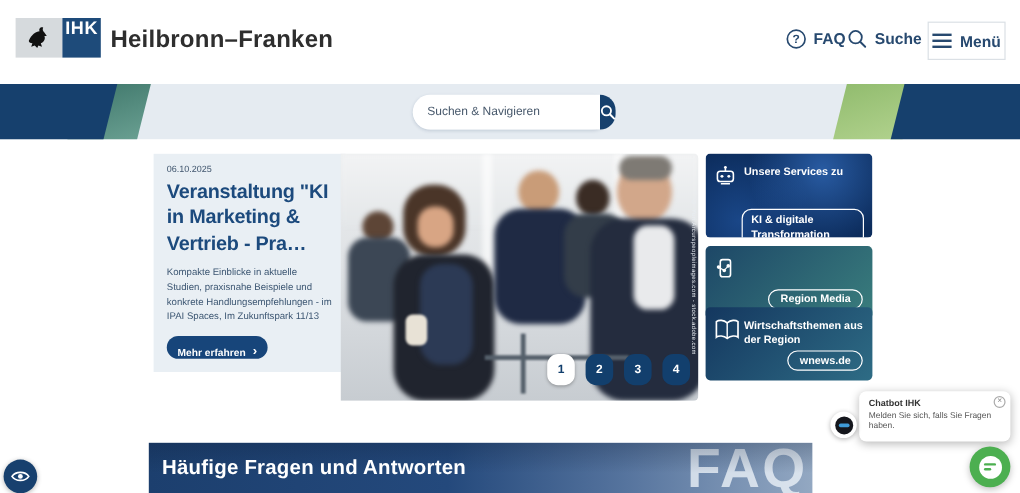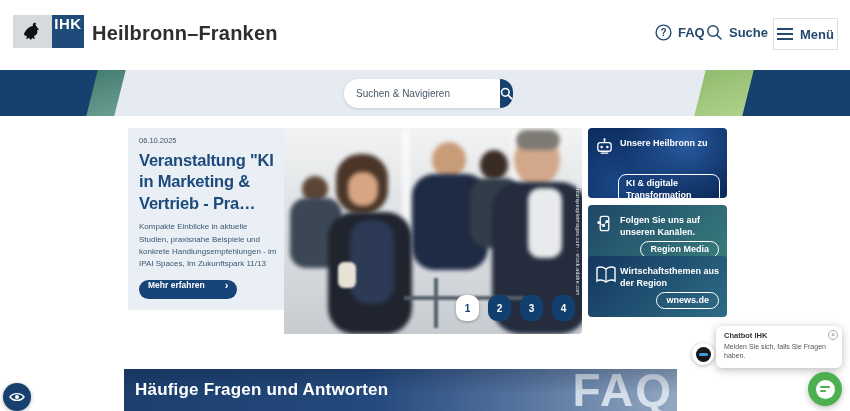--- a/index.html
+++ b/index.html
@@ -30,21 +30,21 @@
   .search-input { flex:1; border:none; outline:none; background:#fff; border-radius:15px 0 0 15px; padding:0 12px; font-size:10px; color:#3f4f60; font-family:"Liberation Sans",sans-serif; }
   .search-input::placeholder { color:#47586b; }
   .search-go { width:32px; border:none; background:#16406d; border-radius:0 15px 15px 0; display:flex; align-items:center; justify-content:center; cursor:pointer; }
 
   
   .news-card { position:absolute; left:124px; top:128px; width:458px; height:206px; border-radius:4px; overflow:hidden; }
   .news-text { position:absolute; left:4px; top:0; width:160px; height:182px; background:#e9eff4; padding:8px 11px 0 11px; }
   .news-date { font-size:7.5px; color:#41566e; }
   .news-title { margin-top:5px; font-size:16.5px; line-height:1.3; font-weight:bold; color:#1c4a7d; letter-spacing:-.2px; }
   .news-body { margin-top:7px; font-size:8px; line-height:1.55; color:#3c5672; }
-  .news-cta { margin-top:9px; display:inline-flex; align-items:flex-start; gap:20px; background:#17457a; color:#fff; border:none; border-radius:10px; height:19px; padding:0 9px; font-size:8.5px; font-weight:bold; cursor:pointer; font-family:"Liberation Sans",sans-serif; }
+  .news-cta { margin-top:9px; display:inline-flex; align-items:flex-end; gap:6px; background:#17457a; color:#fff; border:none; border-radius:10px; height:19px; padding:0 9px; font-size:8.5px; font-weight:bold; cursor:pointer; font-family:"Liberation Sans",sans-serif; }
   .news-photo { position:absolute; left:160px; top:0; width:298px; height:206px; background:linear-gradient(180deg,#eceeef 0%,#dfe2e5 45%,#c7ccd1 100%); overflow:hidden; }
   .ph { position:absolute; filter:blur(2px); }
   .credit { position:absolute; right:1px; top:38px; writing-mode:vertical-rl; font-size:5px; color:#e8edf2; letter-spacing:.3px; }
   .pager { position:absolute; right:7px; bottom:13px; display:flex; gap:9px; }
   .page-btn { width:23px; height:26px; border-radius:9px; border:none; background:#123f6d; color:#fff; font-size:10px; font-weight:bold; display:flex; align-items:center; justify-content:center; cursor:pointer; font-family:"Liberation Sans",sans-serif; }
   .page-btn.active { background:#fff; color:#123f6d; box-shadow:0 1px 3px rgba(0,0,0,.3); }
 
   
   .tile { position:absolute; left:588px; width:139px; border-radius:4px; overflow:hidden; color:#fff; }
   .tile-1 { top:128px; height:70px; background:radial-gradient(circle at 70% 20%, rgba(64,130,220,.55), transparent 55%), radial-gradient(circle at 20% 80%, rgba(46,110,200,.4), transparent 50%), #0c2c5c; }
@@ -190,36 +190,35 @@
     <span class="tile-icon">
       <svg width="19" height="19" viewBox="0 0 20 20">
         <rect x="3" y="6" width="14" height="9" rx="2.5" fill="none" stroke="#fff" stroke-width="1.4"></rect>
         <line x1="10" y1="3" x2="10" y2="6" stroke="#fff" stroke-width="1.4"></line>
         <circle cx="10" cy="2.6" r="1.2" fill="#fff"></circle>
         <circle cx="7" cy="10.5" r="1.3" fill="#fff"></circle>
         <circle cx="13" cy="10.5" r="1.3" fill="#fff"></circle>
         <line x1="6" y1="17" x2="14" y2="17" stroke="#fff" stroke-width="1.4"></line>
       </svg>
     </span>
-    <div class="tile-label">Unsere Heilbronn zu</div>
+    <div class="tile-label">Unsere Services zu</div>
     <button class="tile-cta-box">KI &amp; digitale Transformation</button>
   </div>
 
   <div class="tile tile-2">
     <span class="tile-icon">
       <svg width="19" height="19" viewBox="0 0 20 20">
         <rect x="5.5" y="2.5" width="9" height="15" rx="2" fill="none" stroke="#fff" stroke-width="1.4"></rect>
         <circle cx="4" cy="9" r="1.6" fill="#fff"></circle>
         <circle cx="9" cy="12" r="1.6" fill="#fff"></circle>
         <circle cx="12.5" cy="8" r="1.6" fill="#fff"></circle>
         <line x1="4.5" y1="9.5" x2="8.5" y2="11.5" stroke="#fff" stroke-width="1"></line>
         <line x1="9.5" y1="11.3" x2="12" y2="8.7" stroke="#fff" stroke-width="1"></line>
       </svg>
     </span>
-    <div class="tile-label">Folgen Sie uns auf unseren Kanälen.</div>
     <button class="tile-pill">Region Media</button>
   </div>
 
   <div class="tile tile-3">
     <span class="tile-icon">
       <svg width="22" height="20" viewBox="0 0 22 20">
         <path d="M11 4 C8 1.5 4 1.5 2 3 L2 16 C4 14.5 8 14.5 11 17 C14 14.5 18 14.5 20 16 L20 3 C18 1.5 14 1.5 11 4 Z" fill="none" stroke="#fff" stroke-width="1.4"></path>
         <line x1="11" y1="4" x2="11" y2="17" stroke="#fff" stroke-width="1.2"></line>
       </svg>
     </span>

